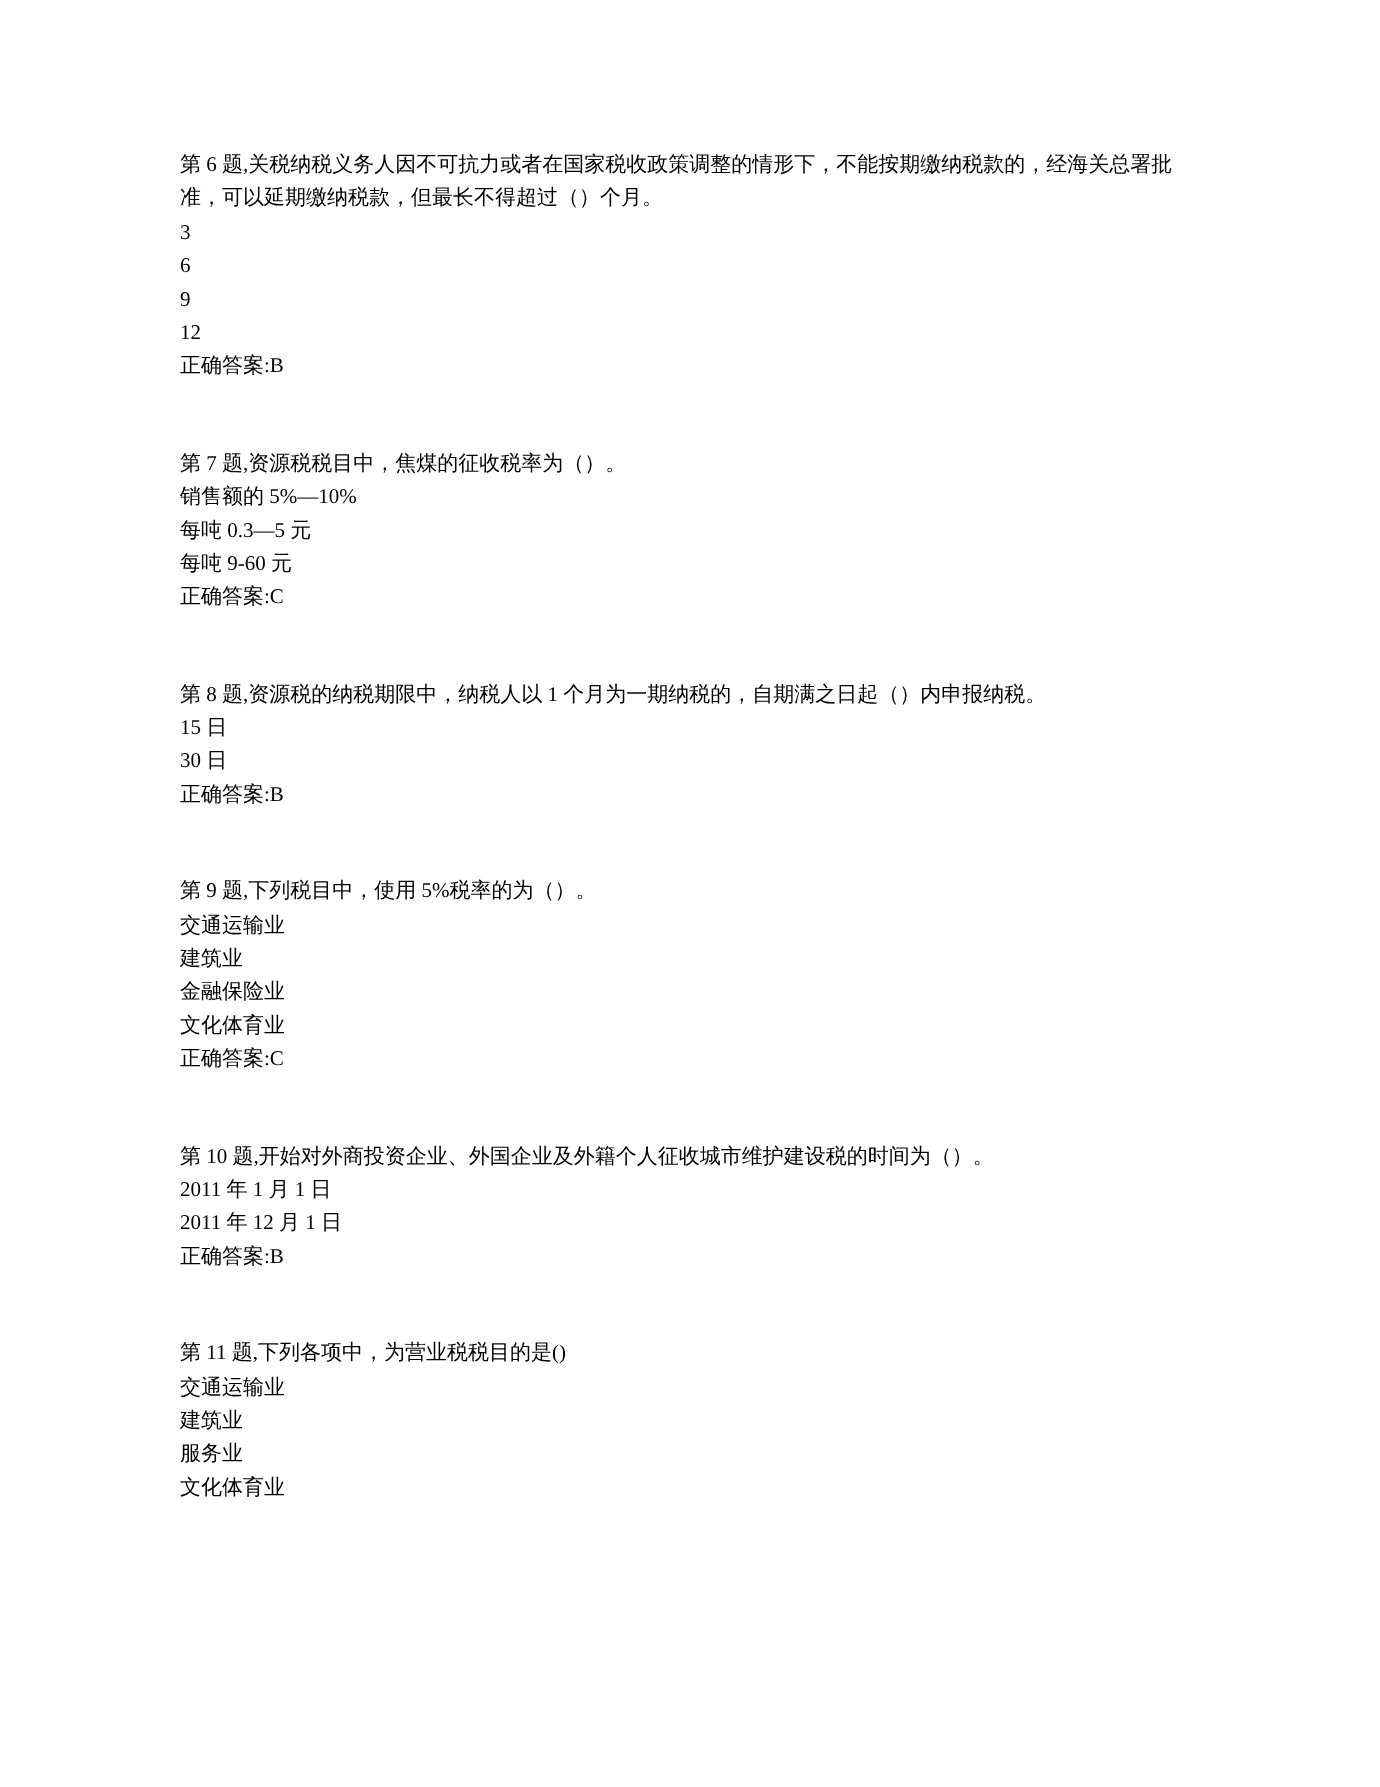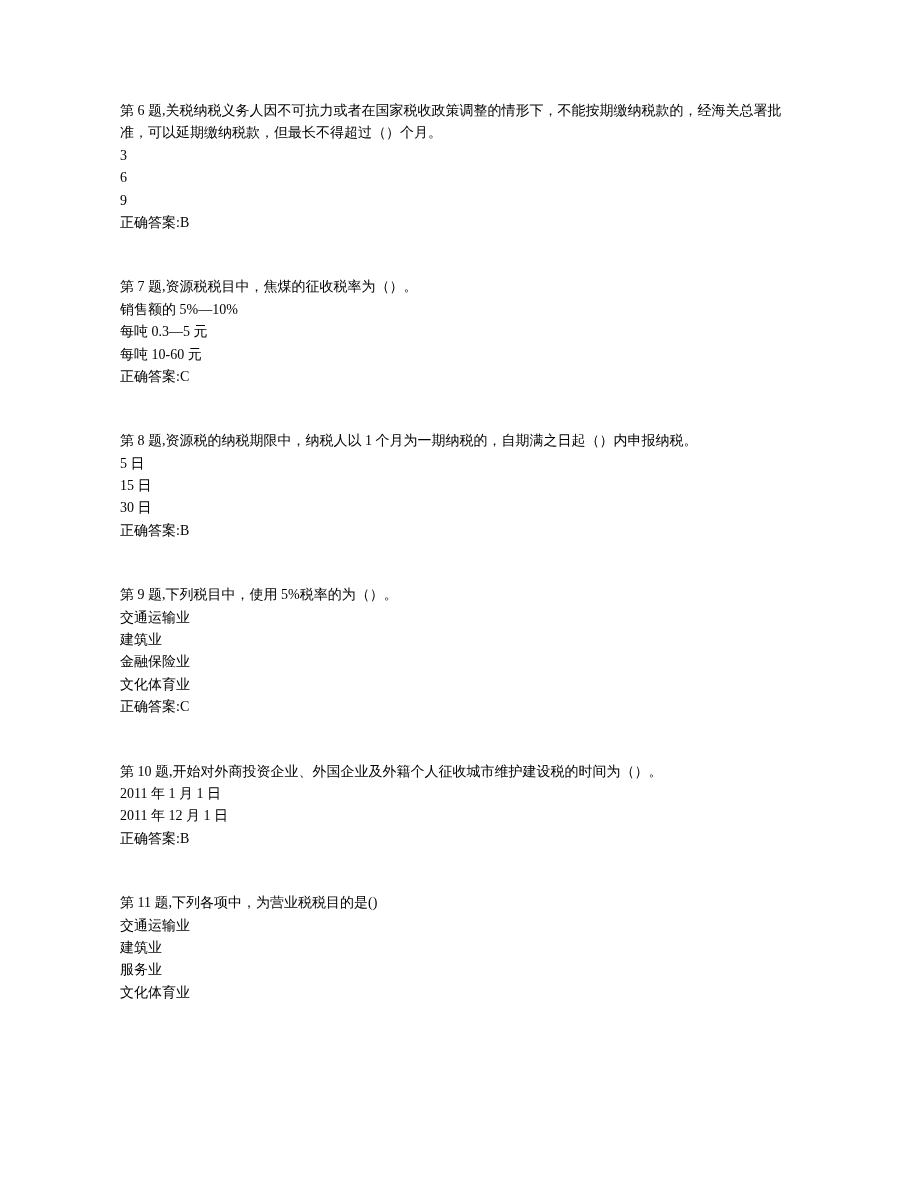--- a/index.html
+++ b/index.html
@@ -30,34 +30,34 @@
     }
   </style>
 </head>
 <body>
 
 <div class="question-block">
   <span class="question-text">第 6 题,关税纳税义务人因不可抗力或者在国家税收政策调整的情形下，不能按期缴纳税款的，经海关总署批准，可以延期缴纳税款，但最长不得超过（）个月。</span>
   <span class="option">3</span>
   <span class="option">6</span>
   <span class="option">9</span>
+  <span class="option">12</span>
   <span class="answer">正确答案:B</span>
 </div>
 
 <div class="question-block">
   <span class="question-text">第 7 题,资源税税目中，焦煤的征收税率为（）。</span>
   <span class="option">销售额的 5%—10%</span>
   <span class="option">每吨 0.3—5 元</span>
-  <span class="option">每吨 10-60 元</span>
+  <span class="option">每吨 9-60 元</span>
   <span class="answer">正确答案:C</span>
 </div>
 
 <div class="question-block">
   <span class="question-text">第 8 题,资源税的纳税期限中，纳税人以 1 个月为一期纳税的，自期满之日起（）内申报纳税。</span>
-  <span class="option">5 日</span>
   <span class="option">15 日</span>
   <span class="option">30 日</span>
   <span class="answer">正确答案:B</span>
 </div>
 
 <div class="question-block">
   <span class="question-text">第 9 题,下列税目中，使用 5%税率的为（）。</span>
   <span class="option">交通运输业</span>
   <span class="option">建筑业</span>
   <span class="option">金融保险业</span>

